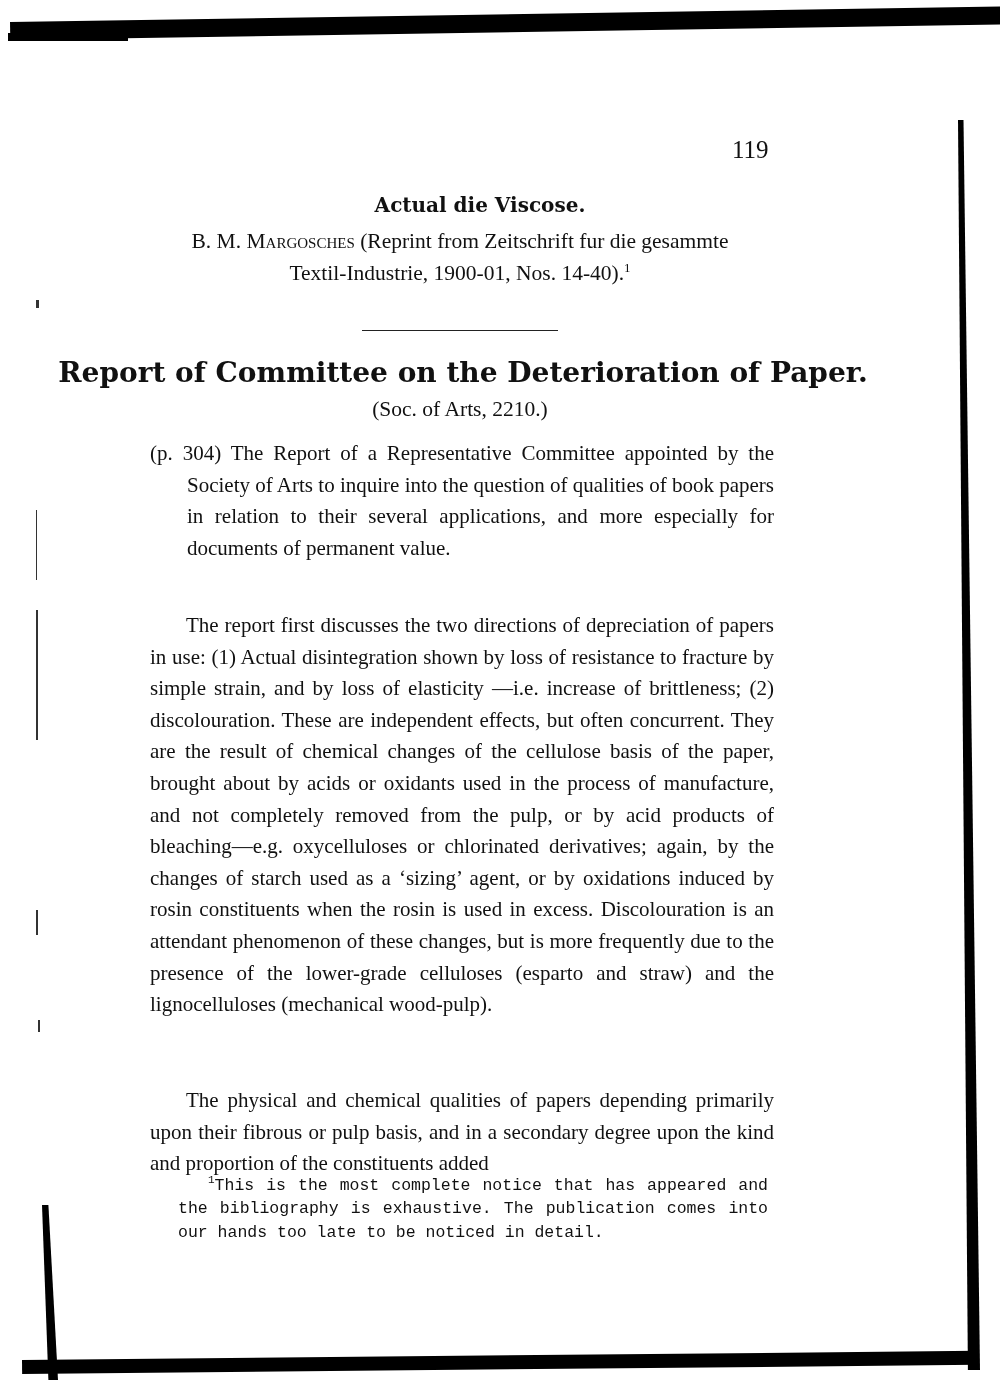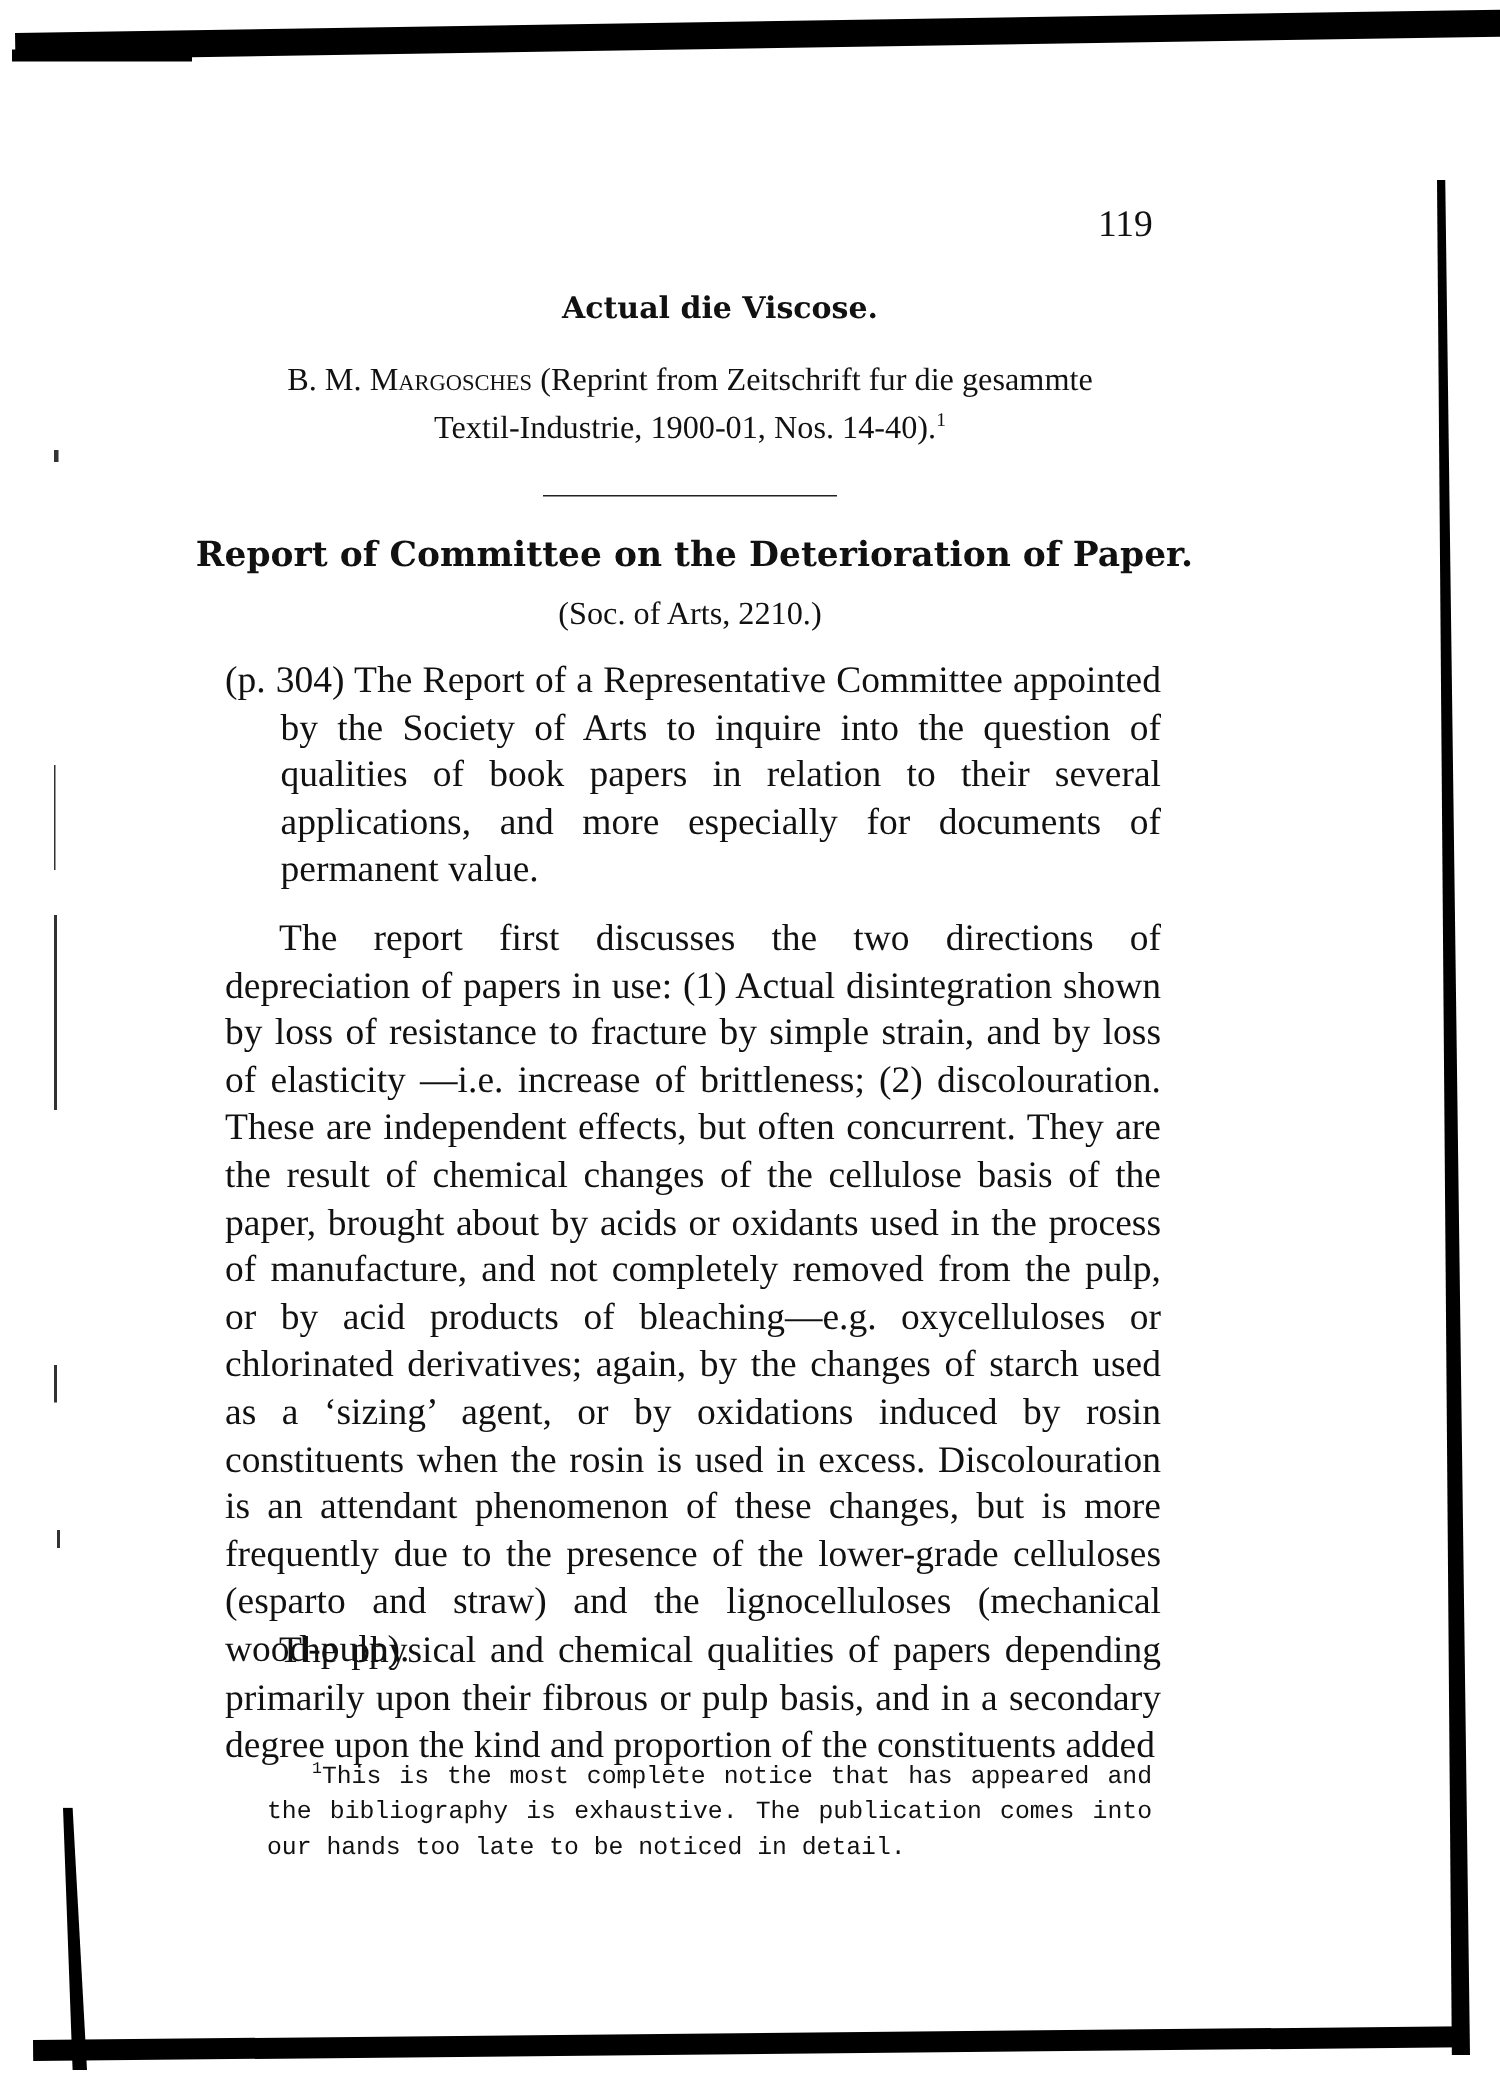--- a/index.html
+++ b/index.html
@@ -19,29 +19,29 @@
   .speck { position: absolute; width: 3px; background: #333; }
 
   .running-head { position: absolute; top: 134px; left: 0; width: 1000px; height: 30px; }
   .running-title { position: absolute; left: 318px; top: 0; font-style: italic; font-size: 24px; letter-spacing: 0.3px; }
   .page-number { position: absolute; left: 732px; top: 2px; font-size: 25px; }
 
   .heading { position: absolute; left: 0; width: 920px; text-align: center;
              font-family: "DejaVu Serif", serif; font-weight: bold; }
   .h1 { top: 193px; left: 20px; font-size: 20px; }
   .citation { position: absolute; font-size: 21.5px; line-height: 32px; text-align: center; width: 700px; left: 110px; }
-  .cit1 { top: 237px; text-align: center; }
+  .cit1 { top: 225px; text-align: center; }
   .smallcaps { font-variant: small-caps; }
 
   .rule { position: absolute; left: 362px; top: 330px; width: 196px; height: 1px; background: #222; }
 
-  .h2 { top: 356px; left: 3px; width: 920px; font-size: 23px; }
+  .h2 { top: 356px; left: 3px; width: 920px; font-size: 28px; }
   .cit2 { top: 393px; left: 110px; }
 
-  .para { position: absolute; left: 150px; width: 624px; font-size: 25px; line-height: 31.6px;
+  .para { position: absolute; left: 150px; width: 624px; font-size: 21px; line-height: 31.6px;
           text-align: justify; }
   .para p { margin: 0; }
   .p-hang { top: 438px; }
   .p-hang p { padding-left: 37px; text-indent: -37px; }
   .p2 { top: 566px; }
   .p2 p, .p3 p { text-indent: 36px; margin-top: 44px; }
   .p3 { top: 1041px; }
 
   .footnote { position: absolute; left: 162px; top: 1153px; width: 622px; font-size: 16.5px; line-height: 23.5px;
               text-align: justify; font-family: "DejaVu Serif", serif; }

